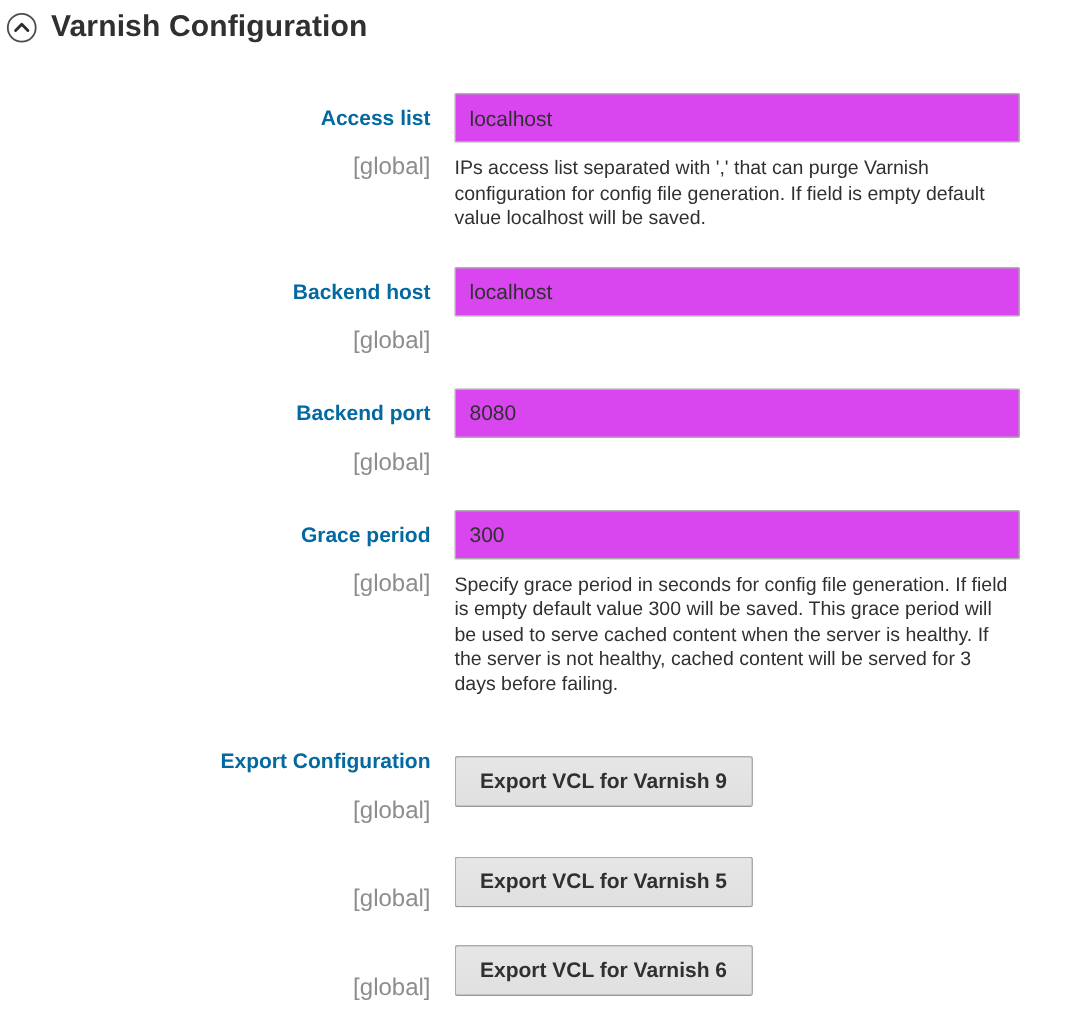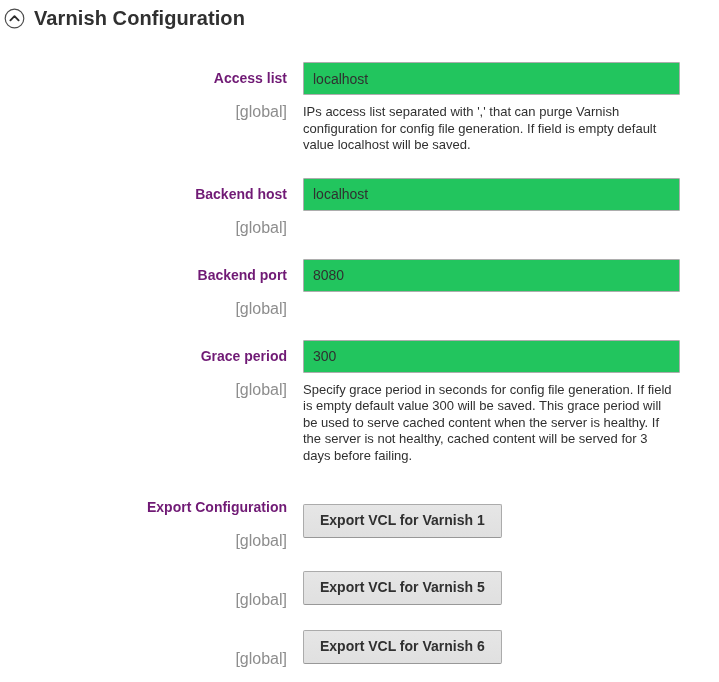--- a/index.html
+++ b/index.html
@@ -70,21 +70,21 @@
     width: 287px;
     flex: 0 0 287px;
     text-align: right;
     padding-top: 8px;
     box-sizing: border-box;
   }
   .field-label {
     display: block;
     font-size: 14px;
     font-weight: bold;
-    color: #701a75;
+    color: #0369a1;
     line-height: 17px;
   }
   .scope-label {
     display: block;
     font-size: 16px;
     color: #8d8d8d;
     line-height: 15px;
     margin-top: 17px;
   }
 
@@ -95,21 +95,21 @@
   }
 
   .text-input {
     display: block;
     box-sizing: border-box;
     width: 377px;
     height: 33px;
     padding: 4px 9px;
     border: 1px solid #adadad;
     border-radius: 1px;
-    background: #22c55e;
+    background: #d946ef;
     font-family: "Liberation Sans", sans-serif;
     font-size: 14px;
     color: #303030;
     line-height: 23px;
     outline: none;
   }
 
   .field-note {
     width: 372px;
     margin-top: 9px;
@@ -214,21 +214,21 @@
     </div>
 
     <div class="export-group">
 
       <div class="export-row">
         <div class="label-col">
           <span class="field-label">Export Configuration</span>
           <span class="scope-label">[global]</span>
         </div>
         <div class="control-col">
-          <button class="export-button" type="button">Export VCL for Varnish 1</button>
+          <button class="export-button" type="button">Export VCL for Varnish 9</button>
         </div>
       </div>
 
       <div class="export-row">
         <div class="label-col">
           <span class="scope-label">[global]</span>
         </div>
         <div class="control-col">
           <button class="export-button" type="button">Export VCL for Varnish 5</button>
         </div>

